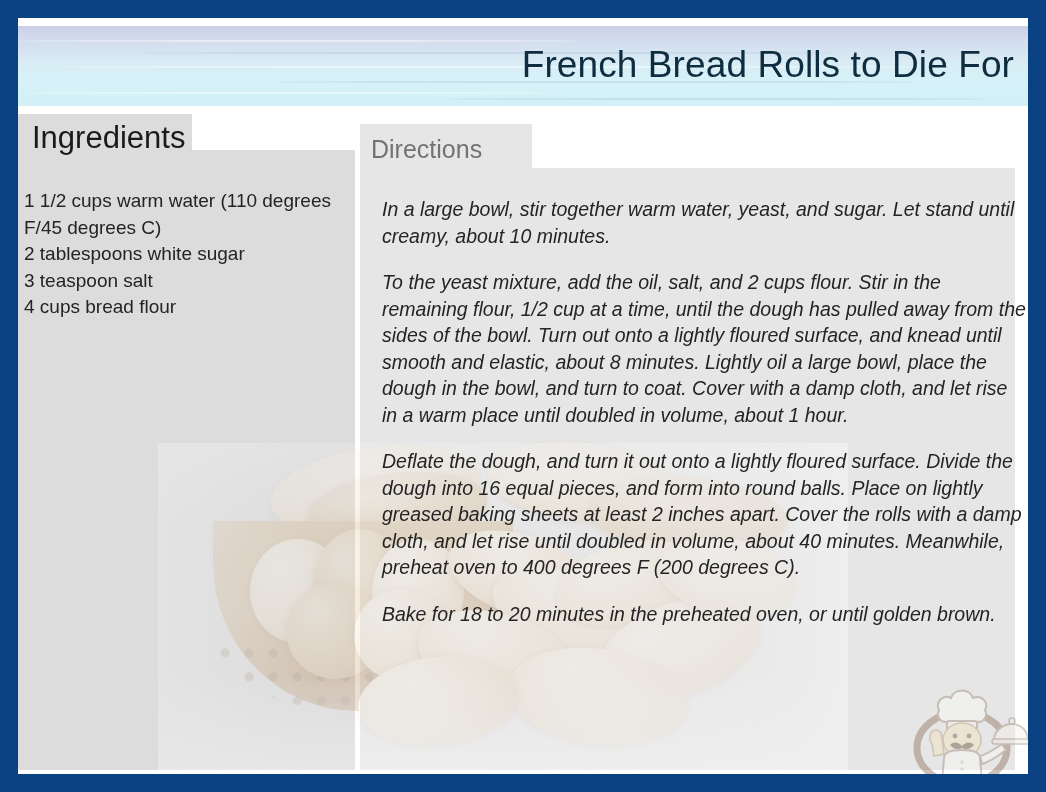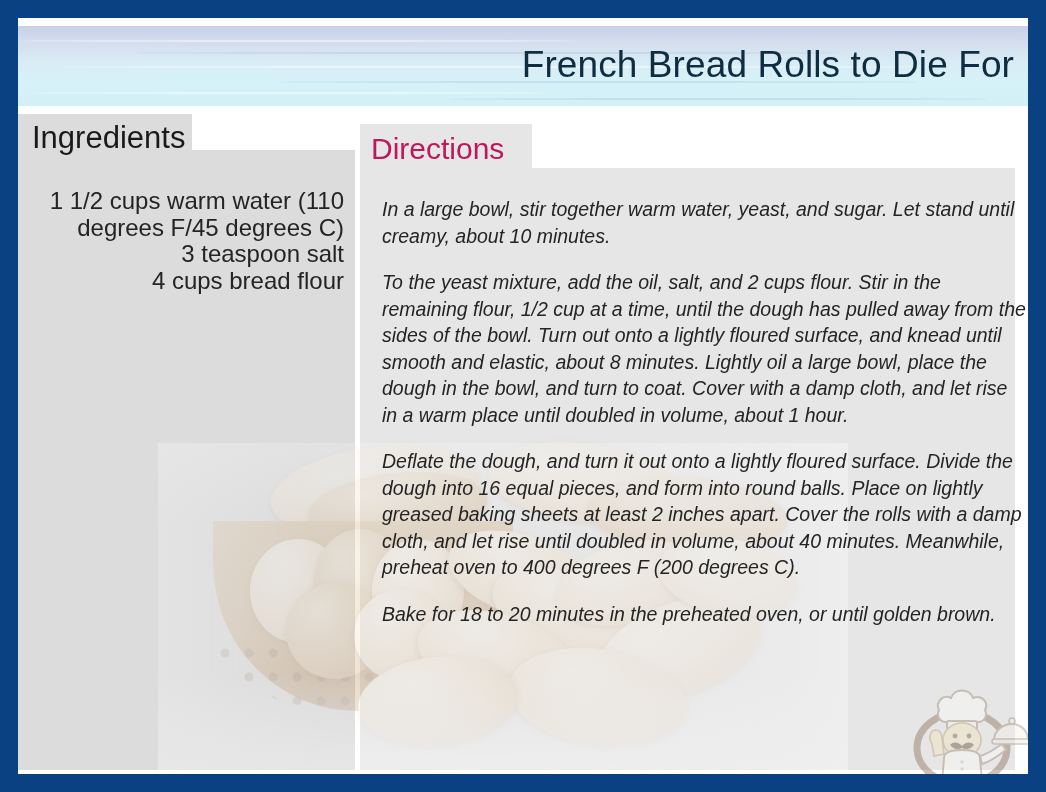--- a/index.html
+++ b/index.html
@@ -109,36 +109,35 @@
     left: 342px;
     top: 106px;
     width: 172px;
     height: 46px;
     background: #e6e6e6;
   }
   #right-heading-text {
     position: absolute;
     left: 353px;
     top: 110px;
-    font-size: 30px;
+    font-size: 25px;
     line-height: 42px;
-    color: #be185d;
+    color: #737373;
     white-space: nowrap;
   }
 
   
   #ingredients-list {
     position: absolute;
     left: 6px;
     top: 170px;
     width: 320px;
-    font-size: 24px;
+    font-size: 19px;
     line-height: 26.5px;
     color: #242424;
-    text-align: right;
   }
   #ingredients-list .ing-line {
     white-space: normal;
   }
 
   
   #directions-body {
     position: absolute;
     left: 348px;
     top: 178px;
@@ -240,20 +239,21 @@
       <div class="banner-wisp dark" style="left:430px; top:72px; width:540px;"></div>
       <div id="title-text">French Bread Rolls to Die For</div>
     </div>
 
     <div id="left-panel"></div>
     <div id="left-heading-tab"></div>
     <div id="left-heading-text">Ingredients</div>
 
     <div id="ingredients-list">
       <div class="ing-line">1 1/2 cups warm water (110 degrees F/45 degrees C)</div>
+      <div class="ing-line">2 tablespoons white sugar</div>
       <div class="ing-line">3 teaspoon salt</div>
       <div class="ing-line">4 cups bread flour</div>
     </div>
 
     <div id="column-gutter"></div>
 
     <div id="right-panel"></div>
     <div id="right-heading-tab"></div>
     <div id="right-heading-text">Directions</div>
 

